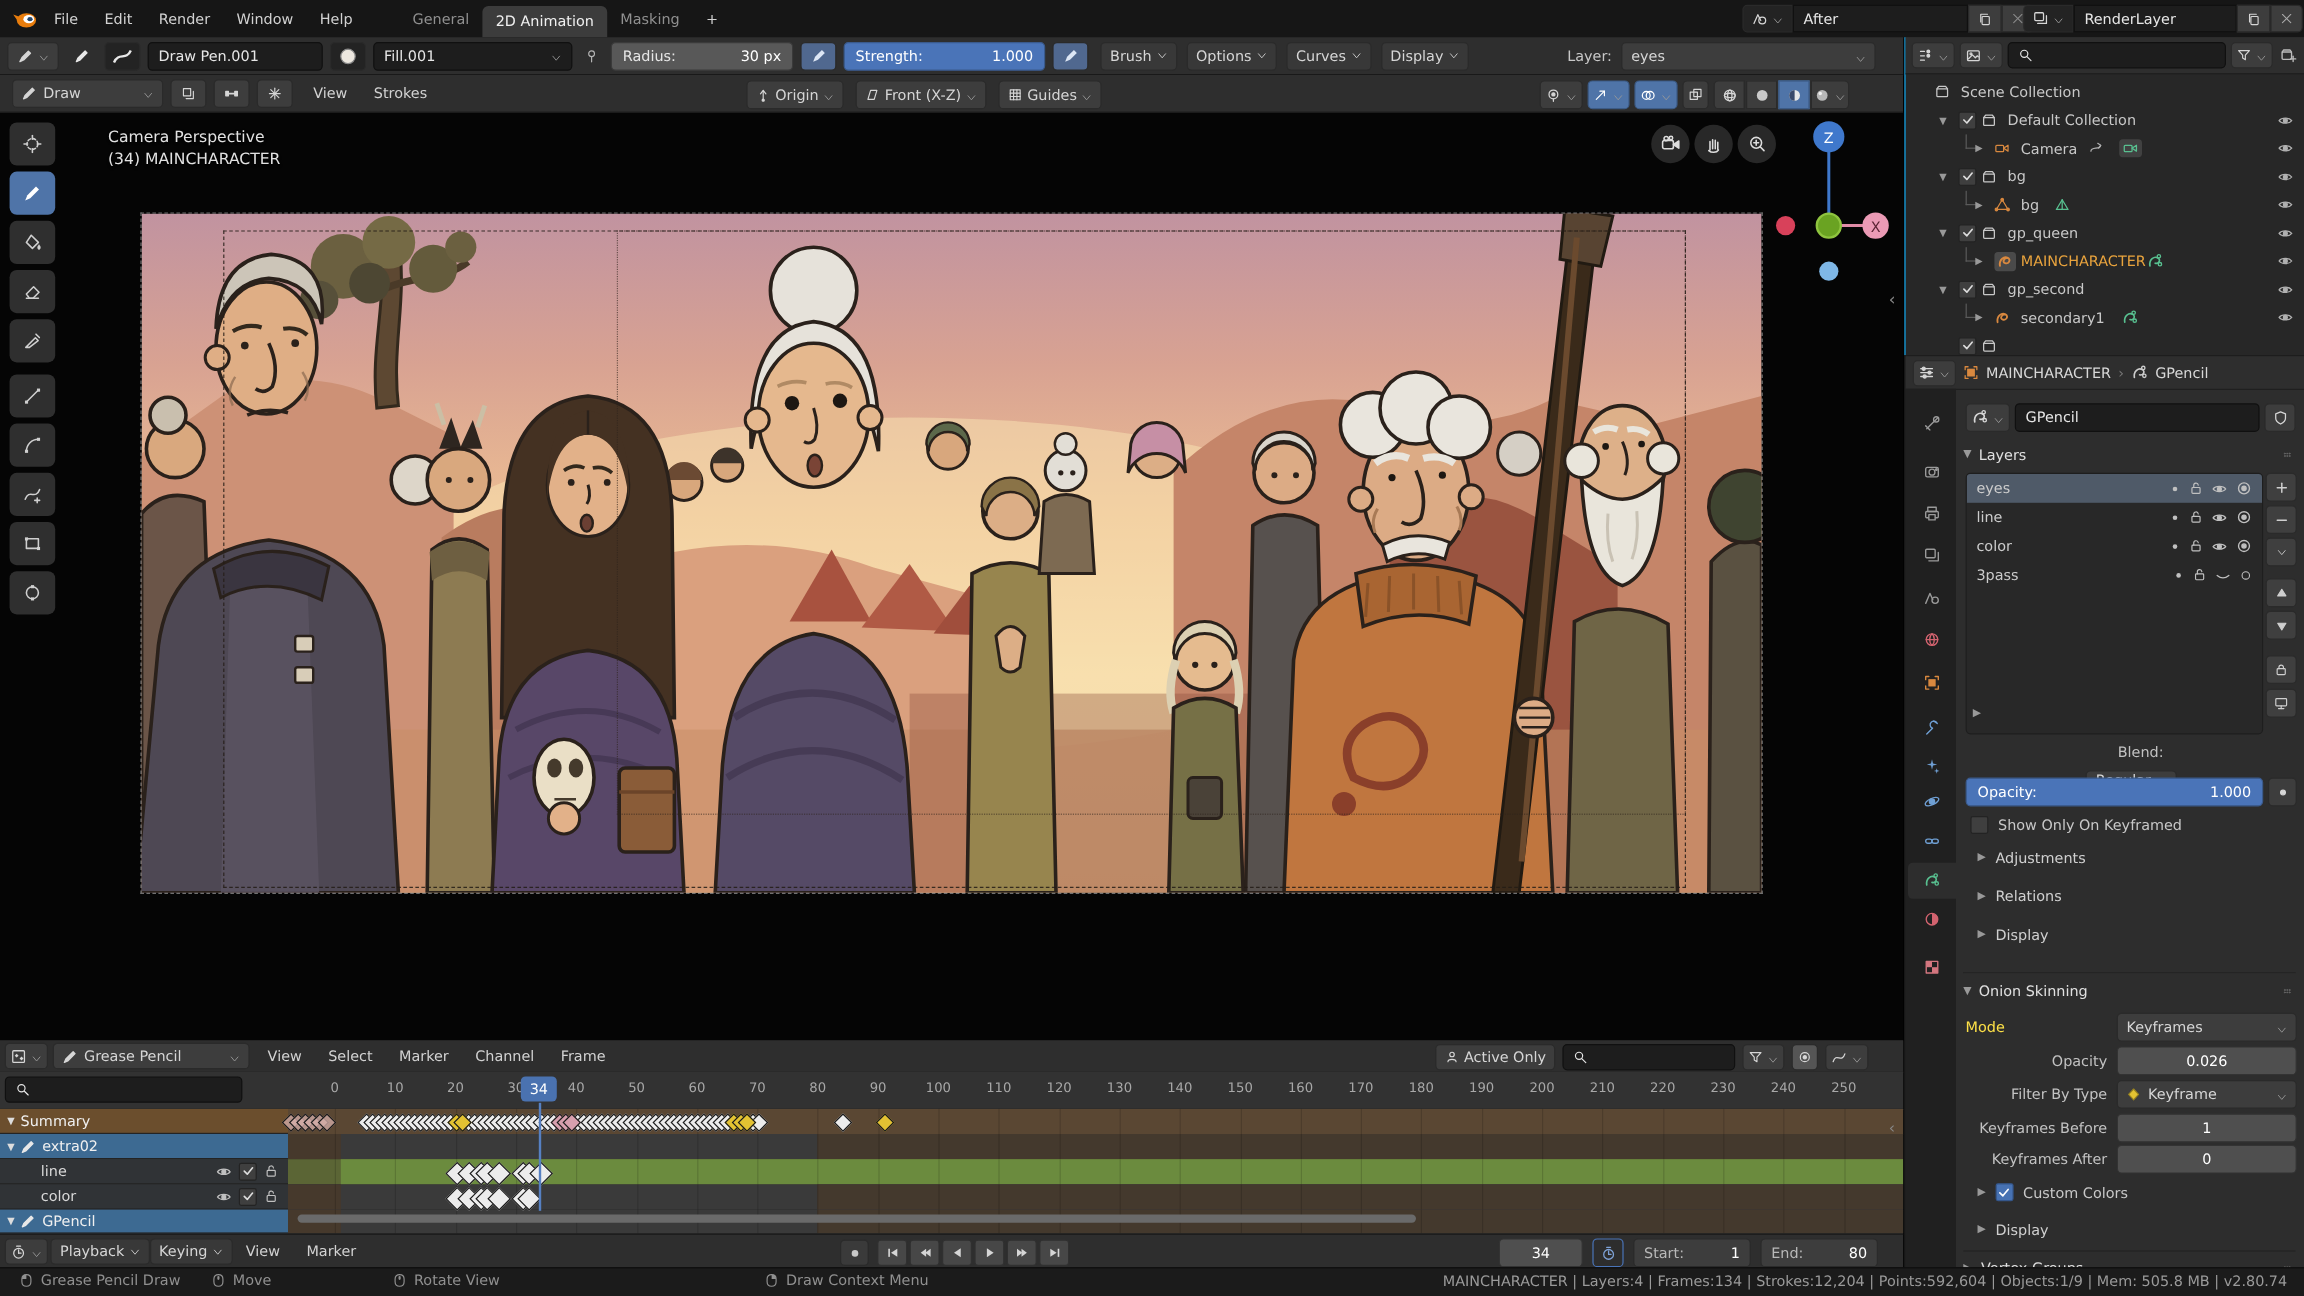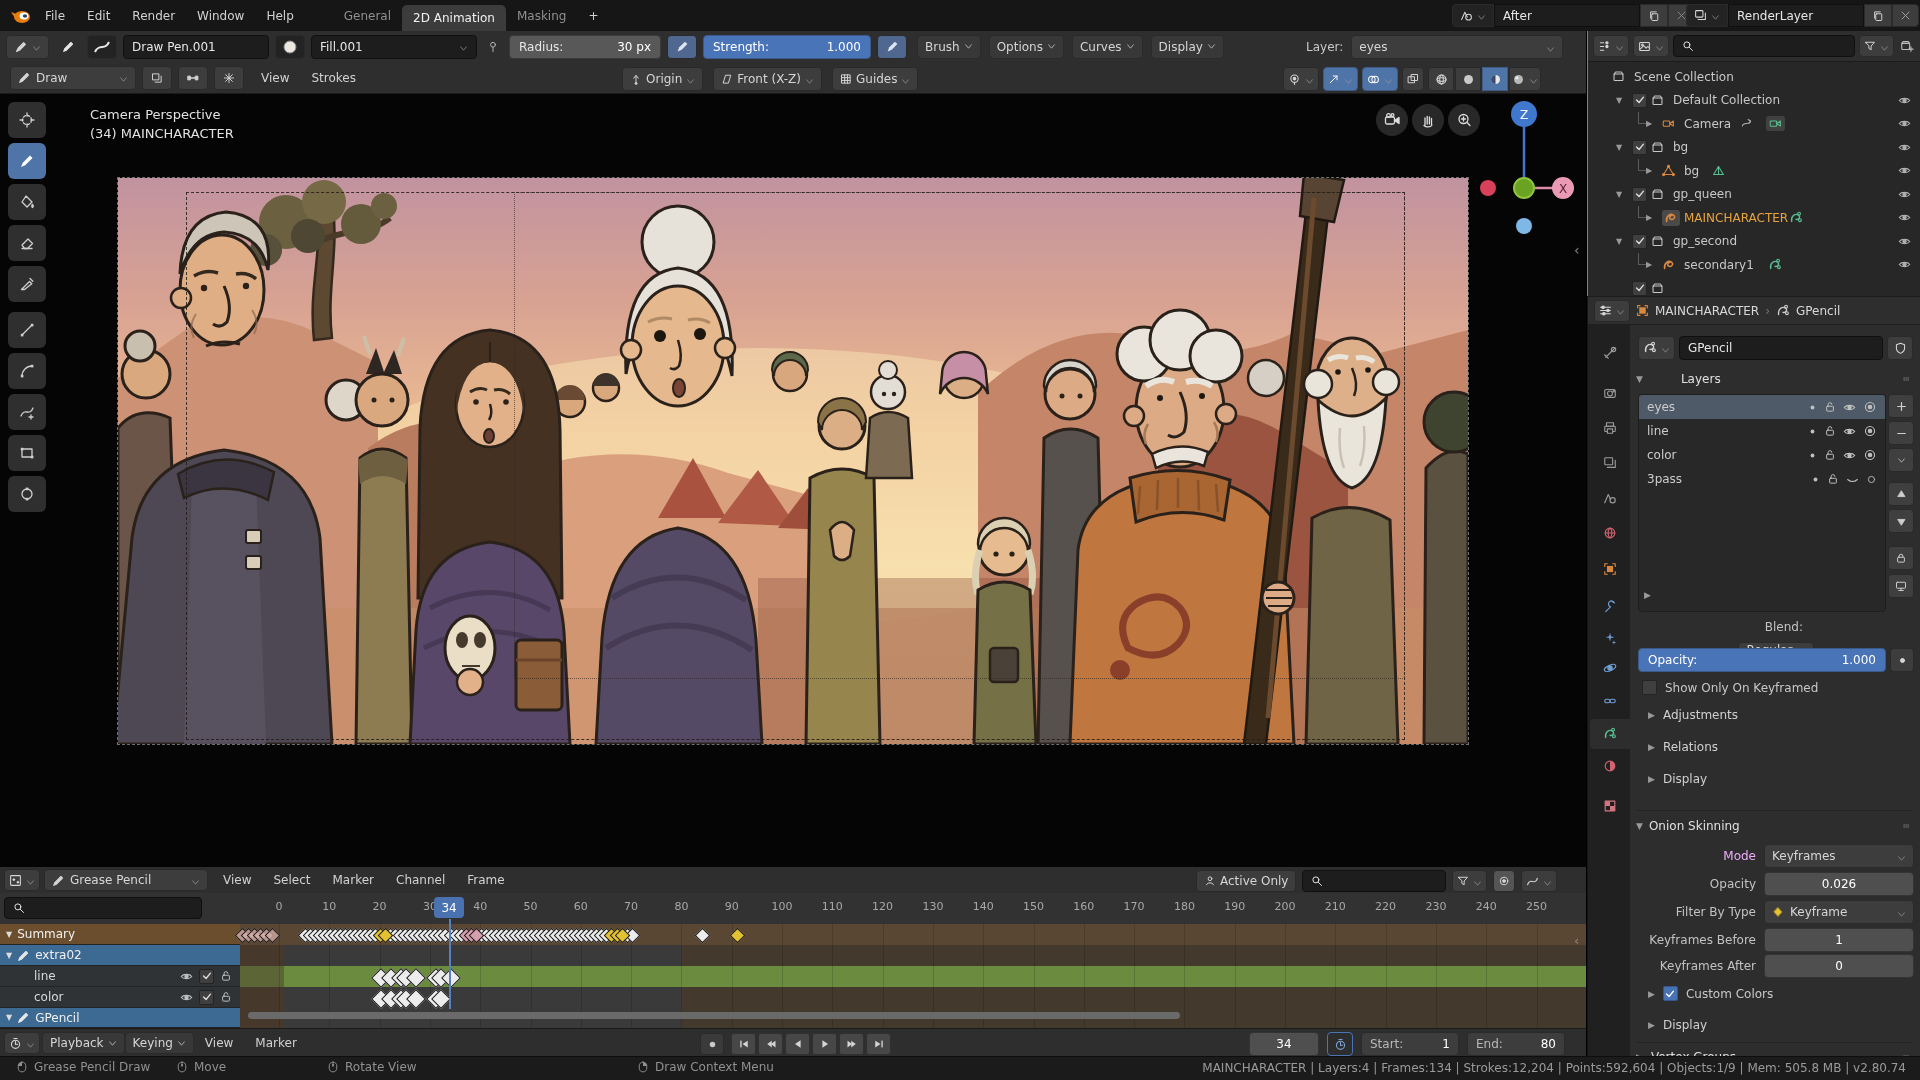--- a/index.html
+++ b/index.html
@@ -1720,21 +1720,21 @@
             <svg width="13" height="13" viewBox="0 0 16 16" fill="none" stroke="currentColor" stroke-width="1.3" stroke-linecap="round" stroke-linejoin="round">
               <path d="M8 1.5 L13 3.5 V8 C13 11.5 8 14 8 14 C8 14 3 11.5 3 8 V3.5 Z"></path>
             </svg>
           </span>
         </span>
     </div>
 
     <div class="abs row" style="left:6px;top:48px;width:277px;justify-content:space-between;">
       <span class="row" style="gap:6px;">
           <span style="color:#999;font-size:9px;">▼</span>
-      <span style="color:#e0e0e0;margin-left:32px;">Layers</span>
+      <span style="color:#e0e0e0;">Layers</span>
         </span>
       <span class="ic" style="color:#666;">
           <svg width="14" height="8" viewBox="0 0 16 16" fill="none" stroke="currentColor" stroke-width="1.3" stroke-linecap="round" stroke-linejoin="round">
             <circle cx="4" cy="6" r="0.9" fill="currentColor"></circle>
             <circle cx="8" cy="6" r="0.9" fill="currentColor"></circle>
             <circle cx="12" cy="6" r="0.9" fill="currentColor"></circle>
             <circle cx="4" cy="10" r="0.9" fill="currentColor"></circle>
             <circle cx="8" cy="10" r="0.9" fill="currentColor"></circle>
             <circle cx="12" cy="10" r="0.9" fill="currentColor"></circle>
           </svg>
@@ -1963,21 +1963,21 @@
             <circle cx="4" cy="6" r="0.9" fill="currentColor"></circle>
             <circle cx="8" cy="6" r="0.9" fill="currentColor"></circle>
             <circle cx="12" cy="6" r="0.9" fill="currentColor"></circle>
             <circle cx="4" cy="10" r="0.9" fill="currentColor"></circle>
             <circle cx="8" cy="10" r="0.9" fill="currentColor"></circle>
             <circle cx="12" cy="10" r="0.9" fill="currentColor"></circle>
           </svg>
         </span>
     </div>
     <div class="abs row" style="left:8px;top:520px;width:276px;gap:8px;">
-      <span style="width:118px;text-align:right;color:#f0abfc;">Mode</span>
+      <span style="width:118px;color:#fde047;">Mode</span>
       <span class="chip" style="flex:1;justify-content:space-between;">
         <span>Keyframes</span>
           <span class="vv" style="color: rgb(154, 154, 154);"><svg width="9" height="9" viewBox="0 0 16 16" fill="none" stroke="currentColor" stroke-width="1.3" stroke-linecap="round" stroke-linejoin="round">
               <polyline points="3,5 8,11 13,5"></polyline>
             </svg></span>
         </span>
     </div>
     <div class="abs row" style="left:8px;top:548px;width:276px;gap:8px;">
       <span style="width:118px;text-align:right;color:#c2c2c2;">Opacity</span>
       <span class="field" style="flex:1;background:#4f4f4f;border-color:#333;justify-content:center;">

